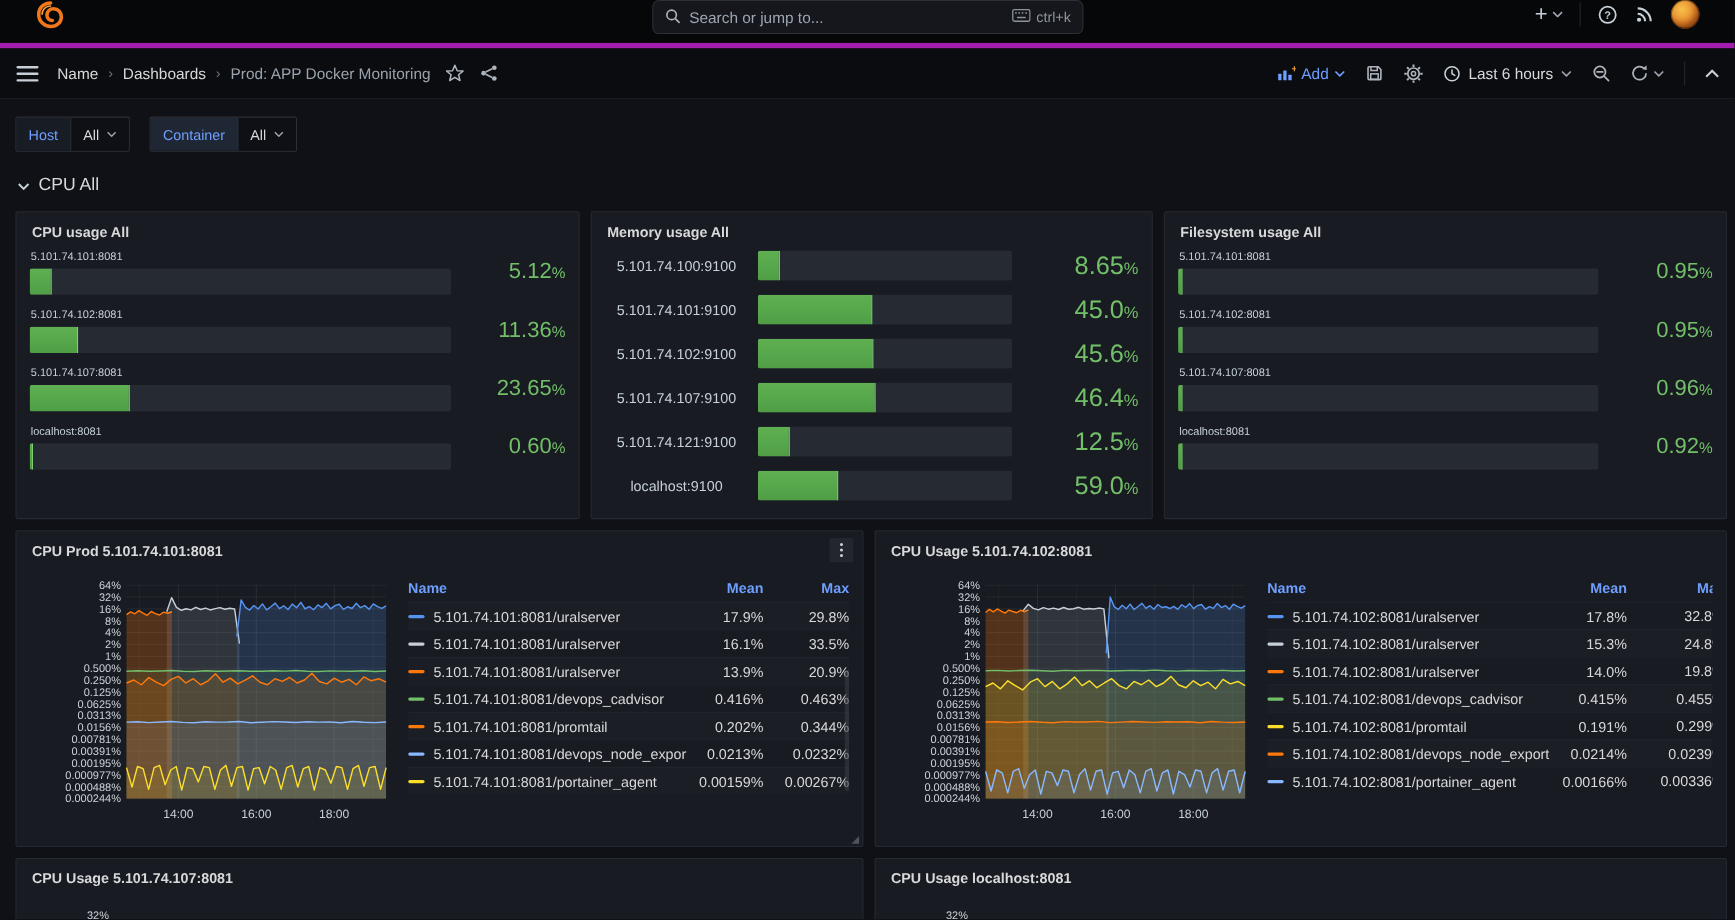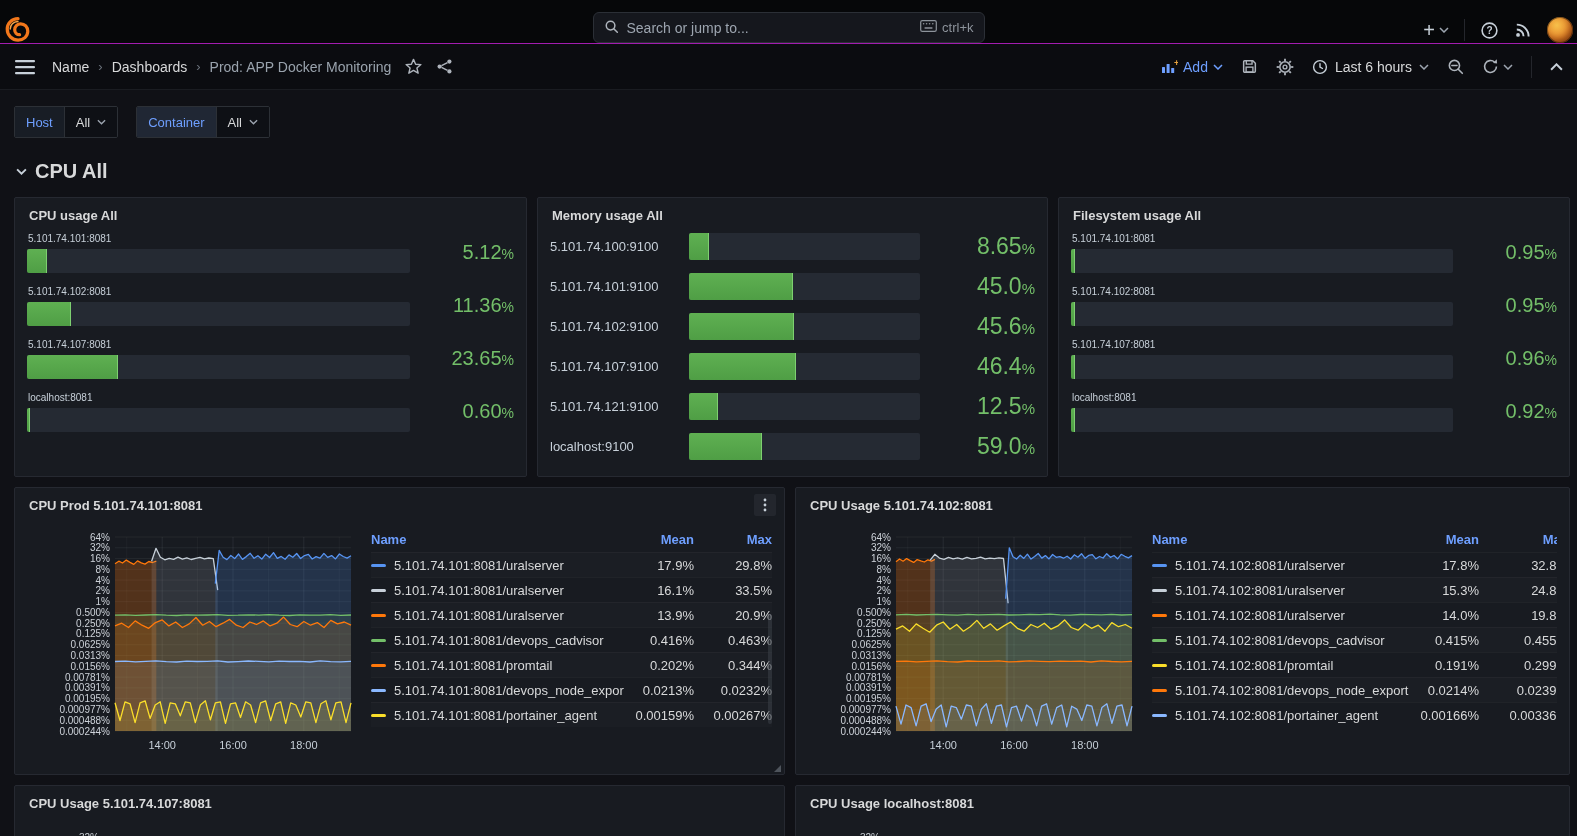--- a/index.html
+++ b/index.html
@@ -8,21 +8,21 @@
     --green:#57a64b; --green-text:#73bf69; --blue:#6e9fff;
     --text:#d8d9da; --dim:#9da5b0; --faint:#7b8087;
   }
   *{margin:0;padding:0;box-sizing:border-box}
   html,body{width:1577px;height:836px;overflow:hidden}
   body{background:var(--bg-page);font-family:"Liberation Sans","DejaVu Sans",sans-serif;color:var(--text)}
   .page{position:relative;width:1577px;height:836px;overflow:hidden}
 
   
   .topnav{position:absolute;top:0;left:0;right:0;height:44px;background:var(--bg-nav);
-    display:flex;align-items:flex-end;padding:0 4px;border-bottom:1px solid #a21caf}
+    display:flex;align-items:flex-start;padding:0 32px;border-bottom:5px solid #a21caf}
   .logo{width:27px;height:27px;flex:0 0 auto}
   .searchbox{position:absolute;left:50%;transform:translateX(-50%);width:392px;height:31px;
     background:#15171d;border:1px solid #2b2f36;border-radius:6px;display:flex;align-items:center;
     padding:0 10px;gap:8px;color:var(--dim);font-size:14px;cursor:text}
   .searchbox .ph{flex:1}
   .kbd{display:flex;align-items:center;gap:5px;color:#8d939b;font-size:13px}
   .nav-right{margin-left:auto;display:flex;align-items:center;gap:15px}
   .icon-btn{display:flex;align-items:center;gap:4px;color:#c7d0d9;cursor:pointer}
   .plus-glyph{font-size:20px;line-height:1;color:#c7d0d9}
   .vdiv{width:1px;height:22px;background:#24262c}
@@ -45,21 +45,21 @@
   
   .content{position:absolute;top:90px;left:0;right:0;bottom:0;padding:16px 7px 16px 14px;overflow:hidden}
   .variables{display:flex;gap:18px;margin-bottom:22px}
   .var-pill{display:flex;border:1px solid #2c3036;border-radius:2px;overflow:hidden;height:32px}
   .var-label{display:flex;align-items:center;padding:0 11px;background:#181d25;color:var(--blue);
     font-size:13px;font-weight:500;border-right:1px solid #2c3036}
   .var-label.hl{background:#202734}
   .var-value{display:flex;align-items:center;gap:7px;padding:0 11px;background:#0e1015;color:var(--text);
     font-size:13px;cursor:pointer}
   .section-row{display:flex;align-items:center;gap:8px;margin:0 0 14px 2px;cursor:pointer}
-  .section-title{font-size:20px;font-weight:700;color:var(--text)}
+  .section-title{font-size:16px;font-weight:400;color:var(--text)}
 
   .row{display:grid;gap:10px;margin-bottom:10px}
   .row1{grid-template-columns:513px 511px 1fr;height:280px}
   .row2{grid-template-columns:771px 1fr;height:288px}
   .row3{grid-template-columns:771px 1fr;height:160px}
 
   .panel{position:relative;background:var(--bg-panel);border:1px solid var(--border-panel);
     border-radius:2px;padding:8px 12px;overflow:hidden}
   .panel h2{font-size:13px;font-weight:600;color:var(--text);padding:2px 0 0 2px;cursor:pointer}
   .kebab{position:absolute;top:6px;right:8px;width:22px;height:22px;background:#23262d;border-radius:2px;
@@ -68,21 +68,21 @@
   
   .gauge-rows{display:flex;flex-direction:column;margin-top:10px}
   .g-row-top{display:grid;grid-template-columns:1fr 104px;align-items:end;margin-bottom:13px}
   .g-row-top .gl{font-size:10px;color:#c7d0d9;margin:0 0 5px 1px}
   .g-track{height:24px;background:var(--track);border-radius:2px;position:relative;overflow:hidden}
   .g-fill{position:absolute;left:0;top:0;bottom:0;background:linear-gradient(180deg,#5fb052,#4f9e45);
     border-right:1px solid #7ed071;min-width:3px}
   .g-val{text-align:right;color:var(--green-text);font-size:20px;align-self:center;padding-bottom:2px;white-space:nowrap}
   .g-val .pct{font-size:14px}
   .g-row-left{display:grid;grid-template-columns:130px 1fr 106px;align-items:center;gap:9px;margin-bottom:13px}
-  .g-row-left .gl{font-size:13px;color:#c7d0d9;text-align:left}
+  .g-row-left .gl{font-size:13px;color:#c7d0d9;text-align:center}
   .g-row-left .g-track{height:27px}
   .g-row-left .g-val{font-size:23px;padding-bottom:0}
   .g-row-left .g-val .pct{font-size:15px}
 
   
   .ts-body{display:flex;margin-top:4px}
   .chart{width:332px;flex:0 0 auto;margin-top:12px}
   svg text{font-family:"Liberation Sans","DejaVu Sans",sans-serif}
   .legend{flex:1;margin:10px 0 0 12px;overflow:hidden;position:relative}
   .lg-head,.lg-row{display:grid;grid-template-columns:1fr 70px 78px;align-items:center;height:25px}

